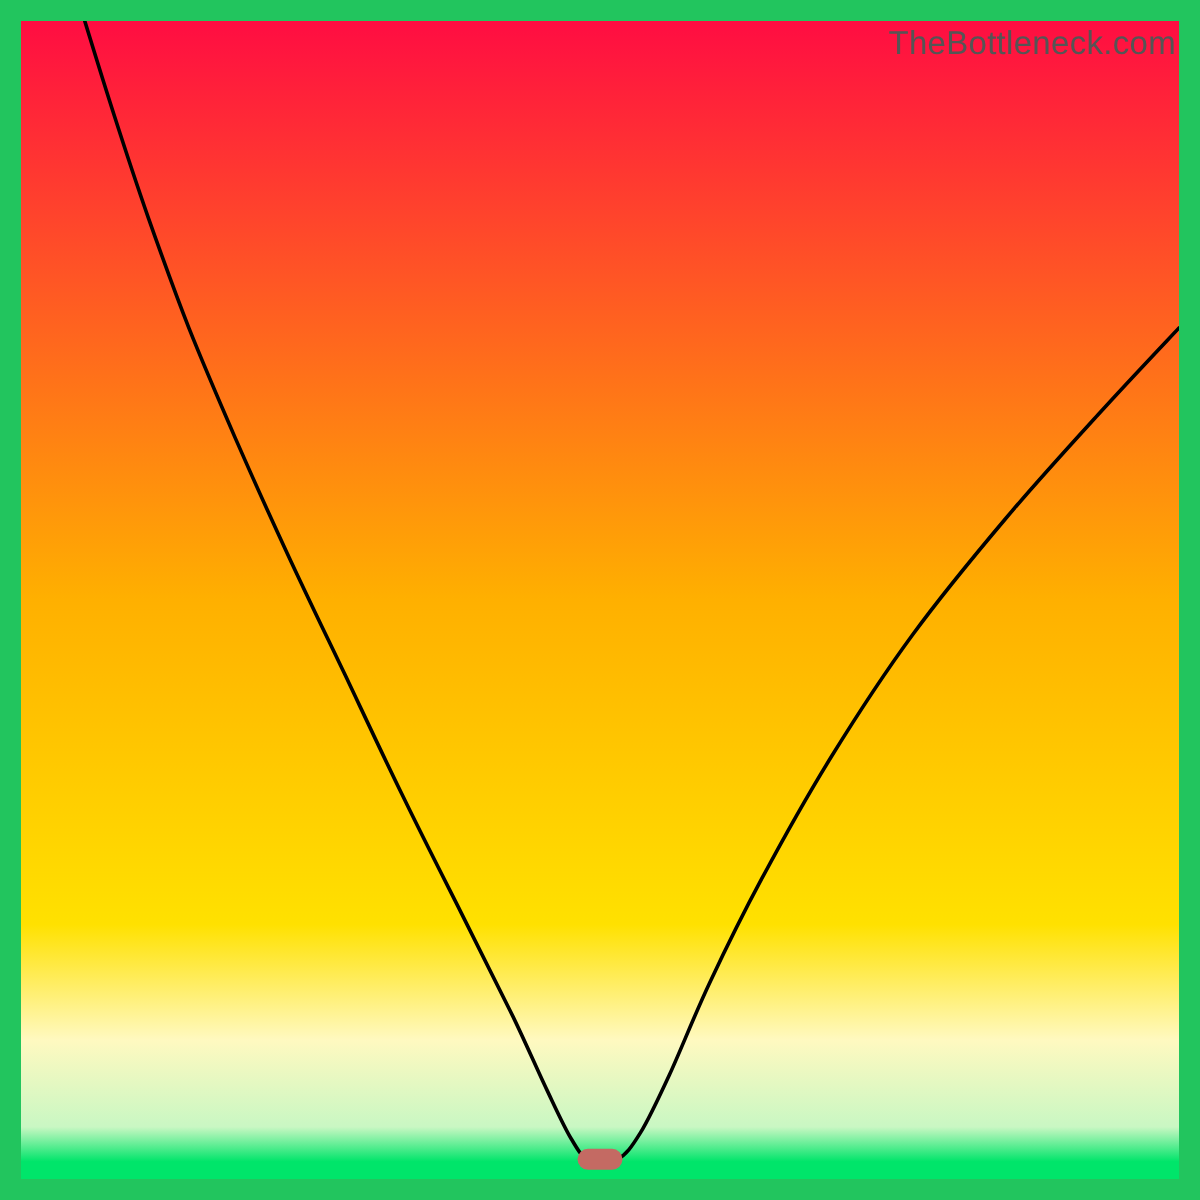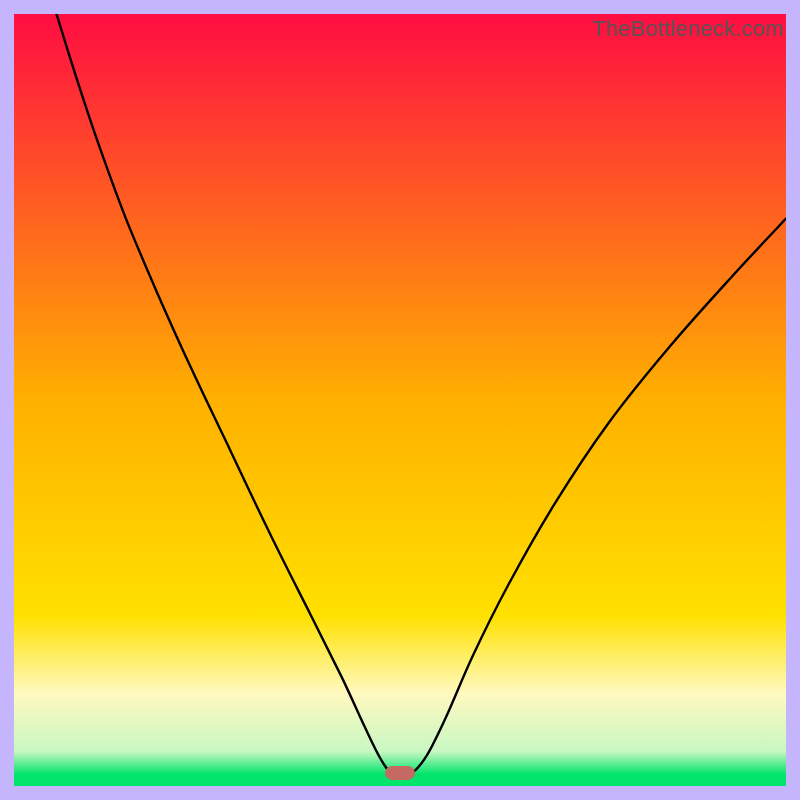--- a/index.html
+++ b/index.html
@@ -8,21 +8,21 @@
     width: 800px;
     height: 800px;
     background: #000;
     font-family: Arial, Helvetica, sans-serif;
     overflow: hidden;
   }
   .frame {
     position: relative;
     width: 800px;
     height: 800px;
-    background: #c4b5fd;
+    background: #22c55e;
   }
   .plot {
     position: absolute;
     left: 14px;
     top: 14px;
     width: 772px;
     height: 772px;
     overflow: hidden;
   }
   .watermark {

